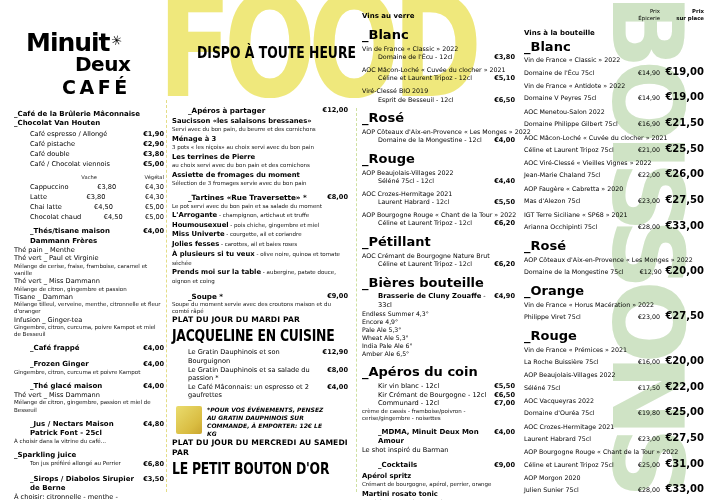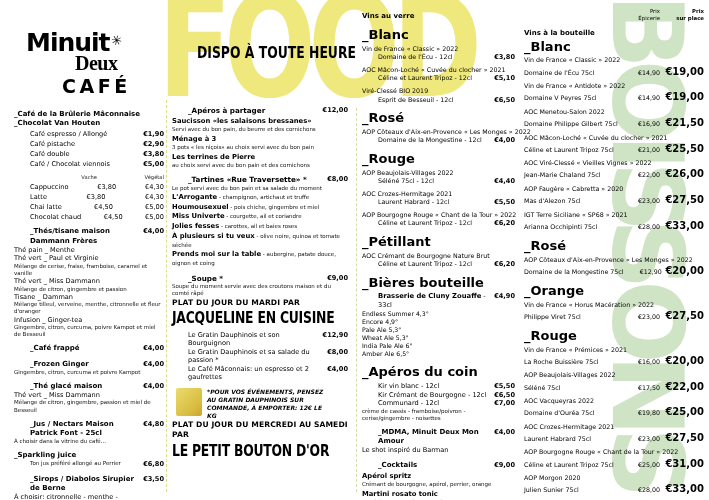--- a/index.html
+++ b/index.html
@@ -21,21 +21,21 @@
   }
   .bg-drinks {
     position:absolute; left:598px; top:-6px; z-index:0;
     writing-mode:vertical-rl; font-size:98px; font-weight:800;
     letter-spacing:-9px; line-height:1; color:#cfe3c5; white-space:nowrap;
   }
   
   .logo { position:absolute; left:26px; top:28px; z-index:1; }
   .lg1 { font-size:25px; font-weight:800; letter-spacing:-1px; }
   .star { font-size:13px; vertical-align:6px; margin-left:1px; display:inline-block; transform:rotate(12deg); }
-  .lg2 { font-size:20px; font-weight:800; margin:-5px 16px 0 49px; letter-spacing:-0.5px;font-family:Liberation Serif, serif; }
+  .lg2 { font-size:20px; font-weight:800; margin:-5px 16px 0 49px; letter-spacing:-0.5px; }
   .lg3 { font-size:19px; font-weight:900; letter-spacing:3.5px; margin:0 0 0 36px; }
   
   .sep { position:absolute; top:100px; height:392px; width:0; border-left:1.5px dashed #e4dd86; z-index:0; }
   .sep1 { left:166px; }
   .sep2 { left:356px; top:108px; height:384px; border-left-color:#cfe0a2; }
   
   .col { position:absolute; z-index:1; font-size:6.6px; line-height:1.3; }
   .c1 { left:14px;  top:104px; width:150px; }
   .c2 { left:172px; top:106px; width:176px; }
   .c3 { left:362px; top:12px;  width:153px; }
@@ -229,20 +229,24 @@
       <div class="fi">
         <div class="fi-n">Ménage à 3</div>
         <div class="d">3 pots « les niçois» au choix servi avec du bon pain</div>
       </div>
 
       <div class="fi">
         <div class="fi-n">Les terrines de Pierre</div>
         <div class="d">au choix servi avec du bon pain et des cornichons</div>
       </div>
 
+      <div class="fi">
+        <div class="fi-n">Assiette de fromages du moment</div>
+        <div class="d">Sélection de 3 fromages servie avec du bon pain</div>
+      </div>
 
     </div>
   </div>
 
   <div class="sec">
     <div class="row">
       <span class="t2">_Tartines «Rue Traversette» *</span>
       <span class="p">€8,00</span>
     </div>
     <div class="d">Le pot servi avec du bon pain et sa salade du moment</div>

